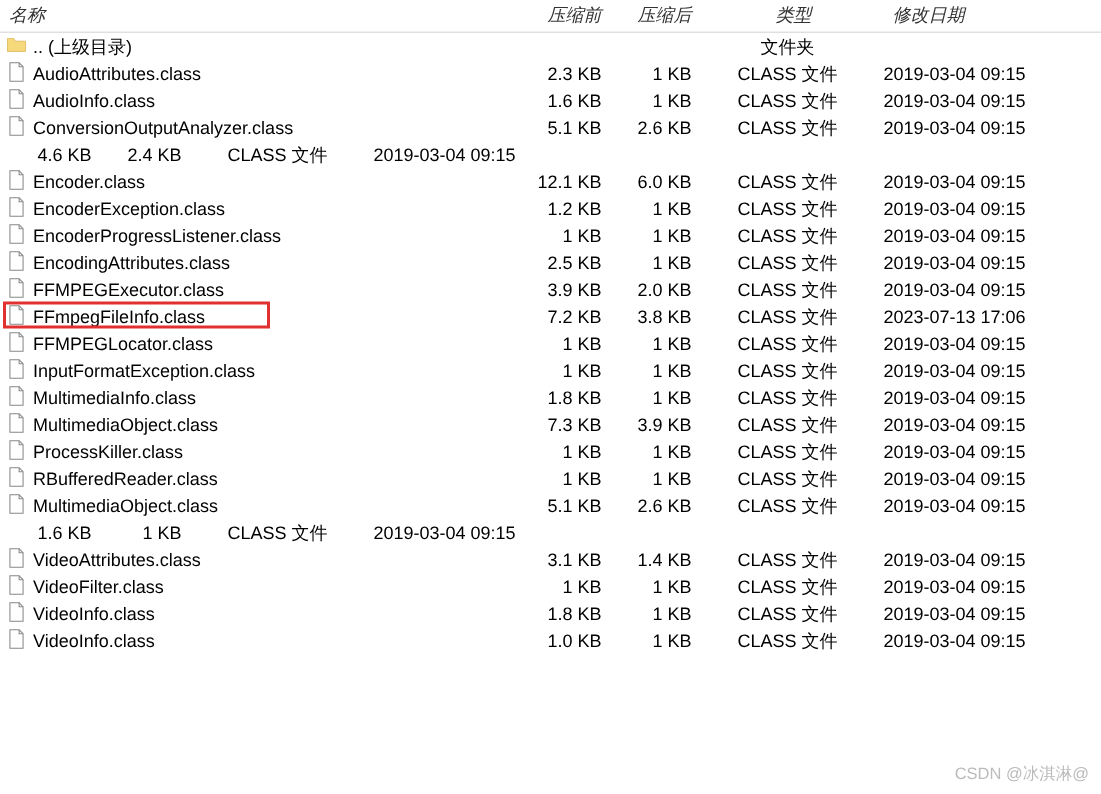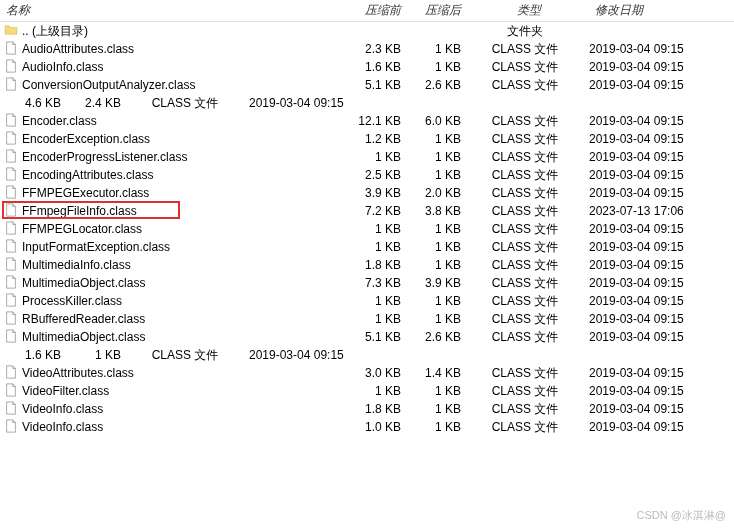--- a/index.html
+++ b/index.html
@@ -267,21 +267,21 @@
         <div class="cell col-date">2019-03-04 09:15</div>
       </div>
       <div class="row">
         <div class="cell col-name name-cell">
           <span><svg class="icon-file" viewBox="0 0 14 16">
               <path d="M2 1 L9 1 L12 4 L12 15 L2 15 Z" fill="#fff" stroke="#888" stroke-width="0.8"></path>
               <path d="M9 1 L9 4 L12 4" fill="none" stroke="#888" stroke-width="0.8"></path>
             </svg></span>
           <span>VideoAttributes.class</span>
         </div>
-        <div class="cell col-before">3.0 KB</div>
+        <div class="cell col-before">3.1 KB</div>
         <div class="cell col-after">1.4 KB</div>
         <div class="cell col-type">CLASS 文件</div>
         <div class="cell col-date">2019-03-04 09:15</div>
       </div>
       <div class="row">
         <div class="cell col-name name-cell">
           <span><svg class="icon-file" viewBox="0 0 14 16">
               <path d="M2 1 L9 1 L12 4 L12 15 L2 15 Z" fill="#fff" stroke="#888" stroke-width="0.8"></path>
               <path d="M9 1 L9 4 L12 4" fill="none" stroke="#888" stroke-width="0.8"></path>
             </svg></span>

